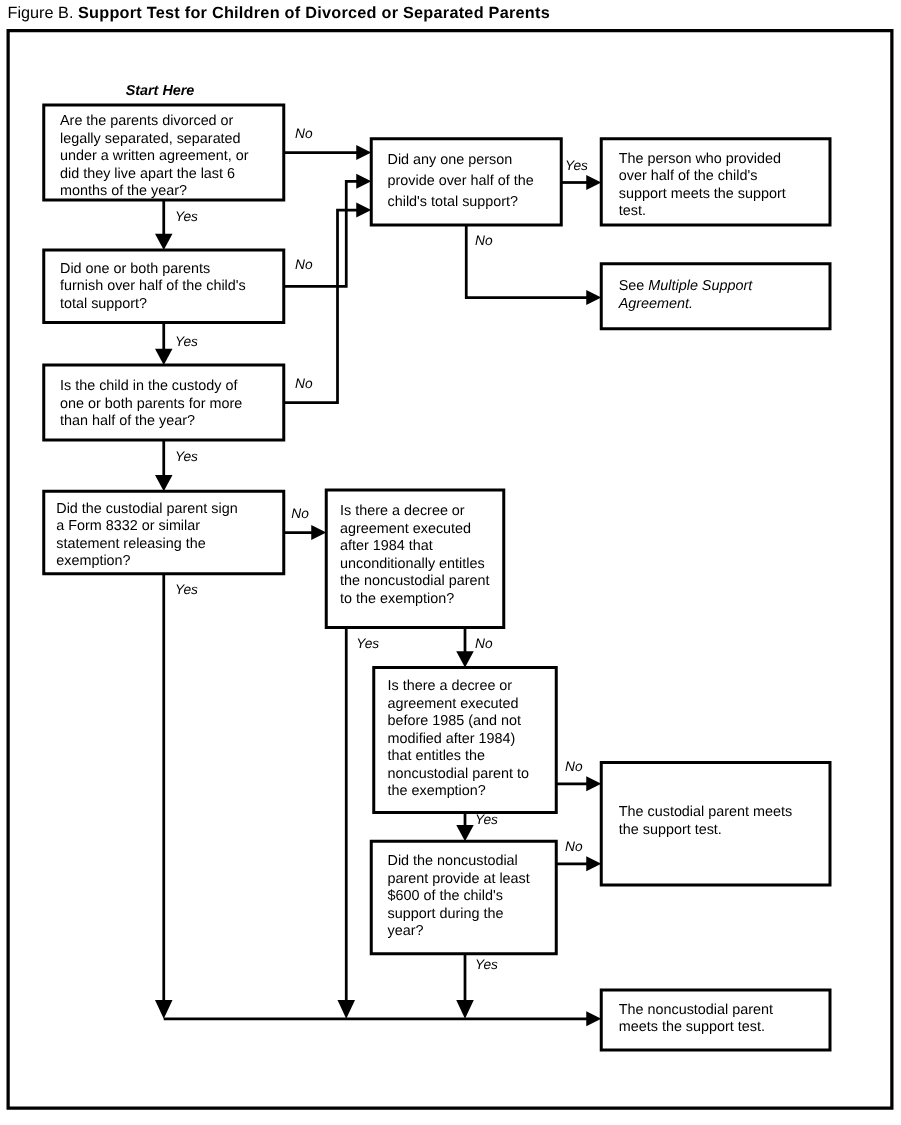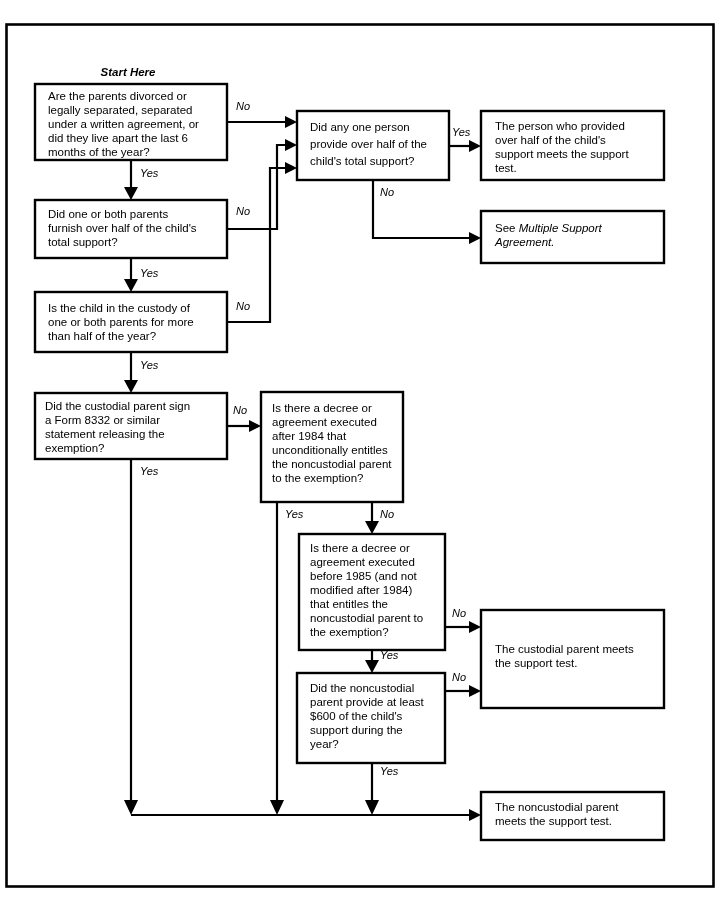--- a/index.html
+++ b/index.html
@@ -77,20 +77,24 @@
   }
   polygon.arrowhead {
     fill: #000000;
   }
 </style>
 </head>
 <body>
 
 <div id="figure-root">
 
+  <div class="caption">
+    <span class="cap-label">Figure B.</span>
+    <span class="cap-title">Support Test for Children of Divorced or Separated Parents</span>
+  </div>
 
   <svg class="chart" width="721" height="900" viewBox="0 0 721 900">
 
     <rect class="frame" x="6.5" y="24.5" width="707" height="862"></rect>
 
     <text class="starthere" x="128" y="76" text-anchor="middle">Start Here</text>
 
     <rect class="node" x="35" y="84" width="192" height="76"></rect>
     <rect class="node" x="35" y="200" width="192" height="58"></rect>
     <rect class="node" x="35" y="292" width="192" height="60"></rect>

